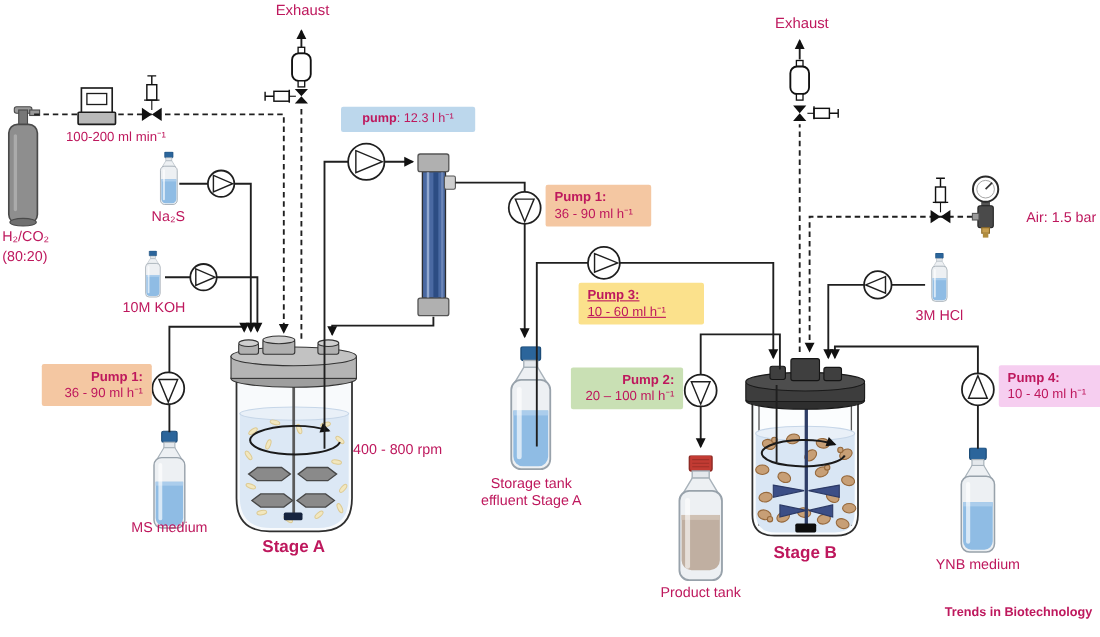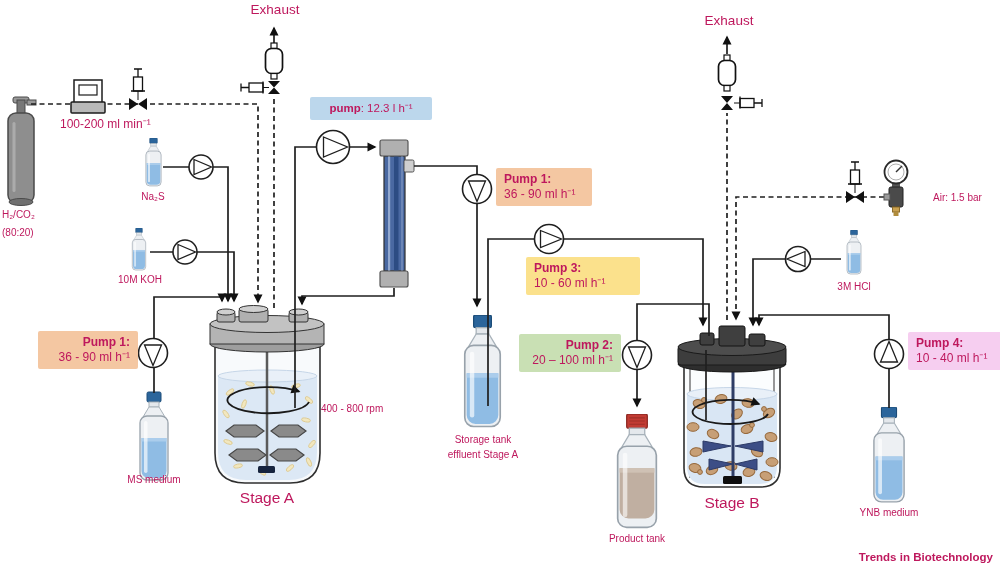--- a/index.html
+++ b/index.html
@@ -1,21 +1,21 @@
 <!DOCTYPE html>
 <html><head>
 <meta charset="utf-8">
 <style>
   html,body{margin:0;padding:0;background:#ffffff;}
   #canvas{position:relative;width:1000px;height:579px;background:#ffffff;overflow:hidden;
           font-family:"Liberation Sans", sans-serif;color:#be185d;}
   #diagram-svg{position:absolute;left:0;top:0;z-index:1;}
-  .lbl{position:absolute;z-index:2;font-size:10px;line-height:15px;text-align:center;white-space:nowrap;}
+  .lbl{position:absolute;z-index:2;font-size:13px;line-height:15px;text-align:center;white-space:nowrap;}
   .lbl.left{text-align:left;}
-  .stage-title{font-weight:400;font-size:15.5px;}
+  .stage-title{font-weight:700;font-size:15.5px;}
   .box{position:absolute;z-index:2;border-radius:2px;padding:4px 8px;font-size:12px;line-height:15px;}
   .box .t{font-weight:700;}
   .credit{position:absolute;z-index:2;font-weight:700;font-size:11.5px;right:7px;top:551px;}
 </style>
 </head>
 <body>
 
 <div id="canvas">
 
 <svg id="diagram-svg" width="1000" height="579" viewBox="0 0 1000 579">
@@ -303,21 +303,21 @@
 <div class="box right" style="left: 38px; top: 331px; width: 84px; text-align: right; background: rgb(244, 199, 162);">
   <div class="t">Pump 1:</div>
   <div>36 - 90 ml h⁻¹</div>
 </div>
 
 <div class="box" style="left: 496px; top: 168px; width: 80px; background: rgb(244, 199, 162);">
   <div class="t">Pump 1:</div>
   <div>36 - 90 ml h⁻¹</div>
 </div>
 
-<div class="box" style="left: 526px; top: 257px; width: 98px; background: rgb(251, 225, 140);">
+<div class="box" style="left: 526px; top: 257px; width: 98px; background: rgb(251, 225, 140); text-decoration: underline;">
   <div class="t">Pump 3:</div>
   <div>10 - 60 ml h⁻¹</div>
 </div>
 
 <div class="box" style="left: 519px; top: 334px; width: 86px; text-align: right; background: rgb(201, 224, 180);">
   <div class="t">Pump 2:</div>
   <div>20 – 100 ml h⁻¹</div>
 </div>
 
 <div class="box" style="left: 908px; top: 332px; width: 83px; background: rgb(246, 206, 240);">

